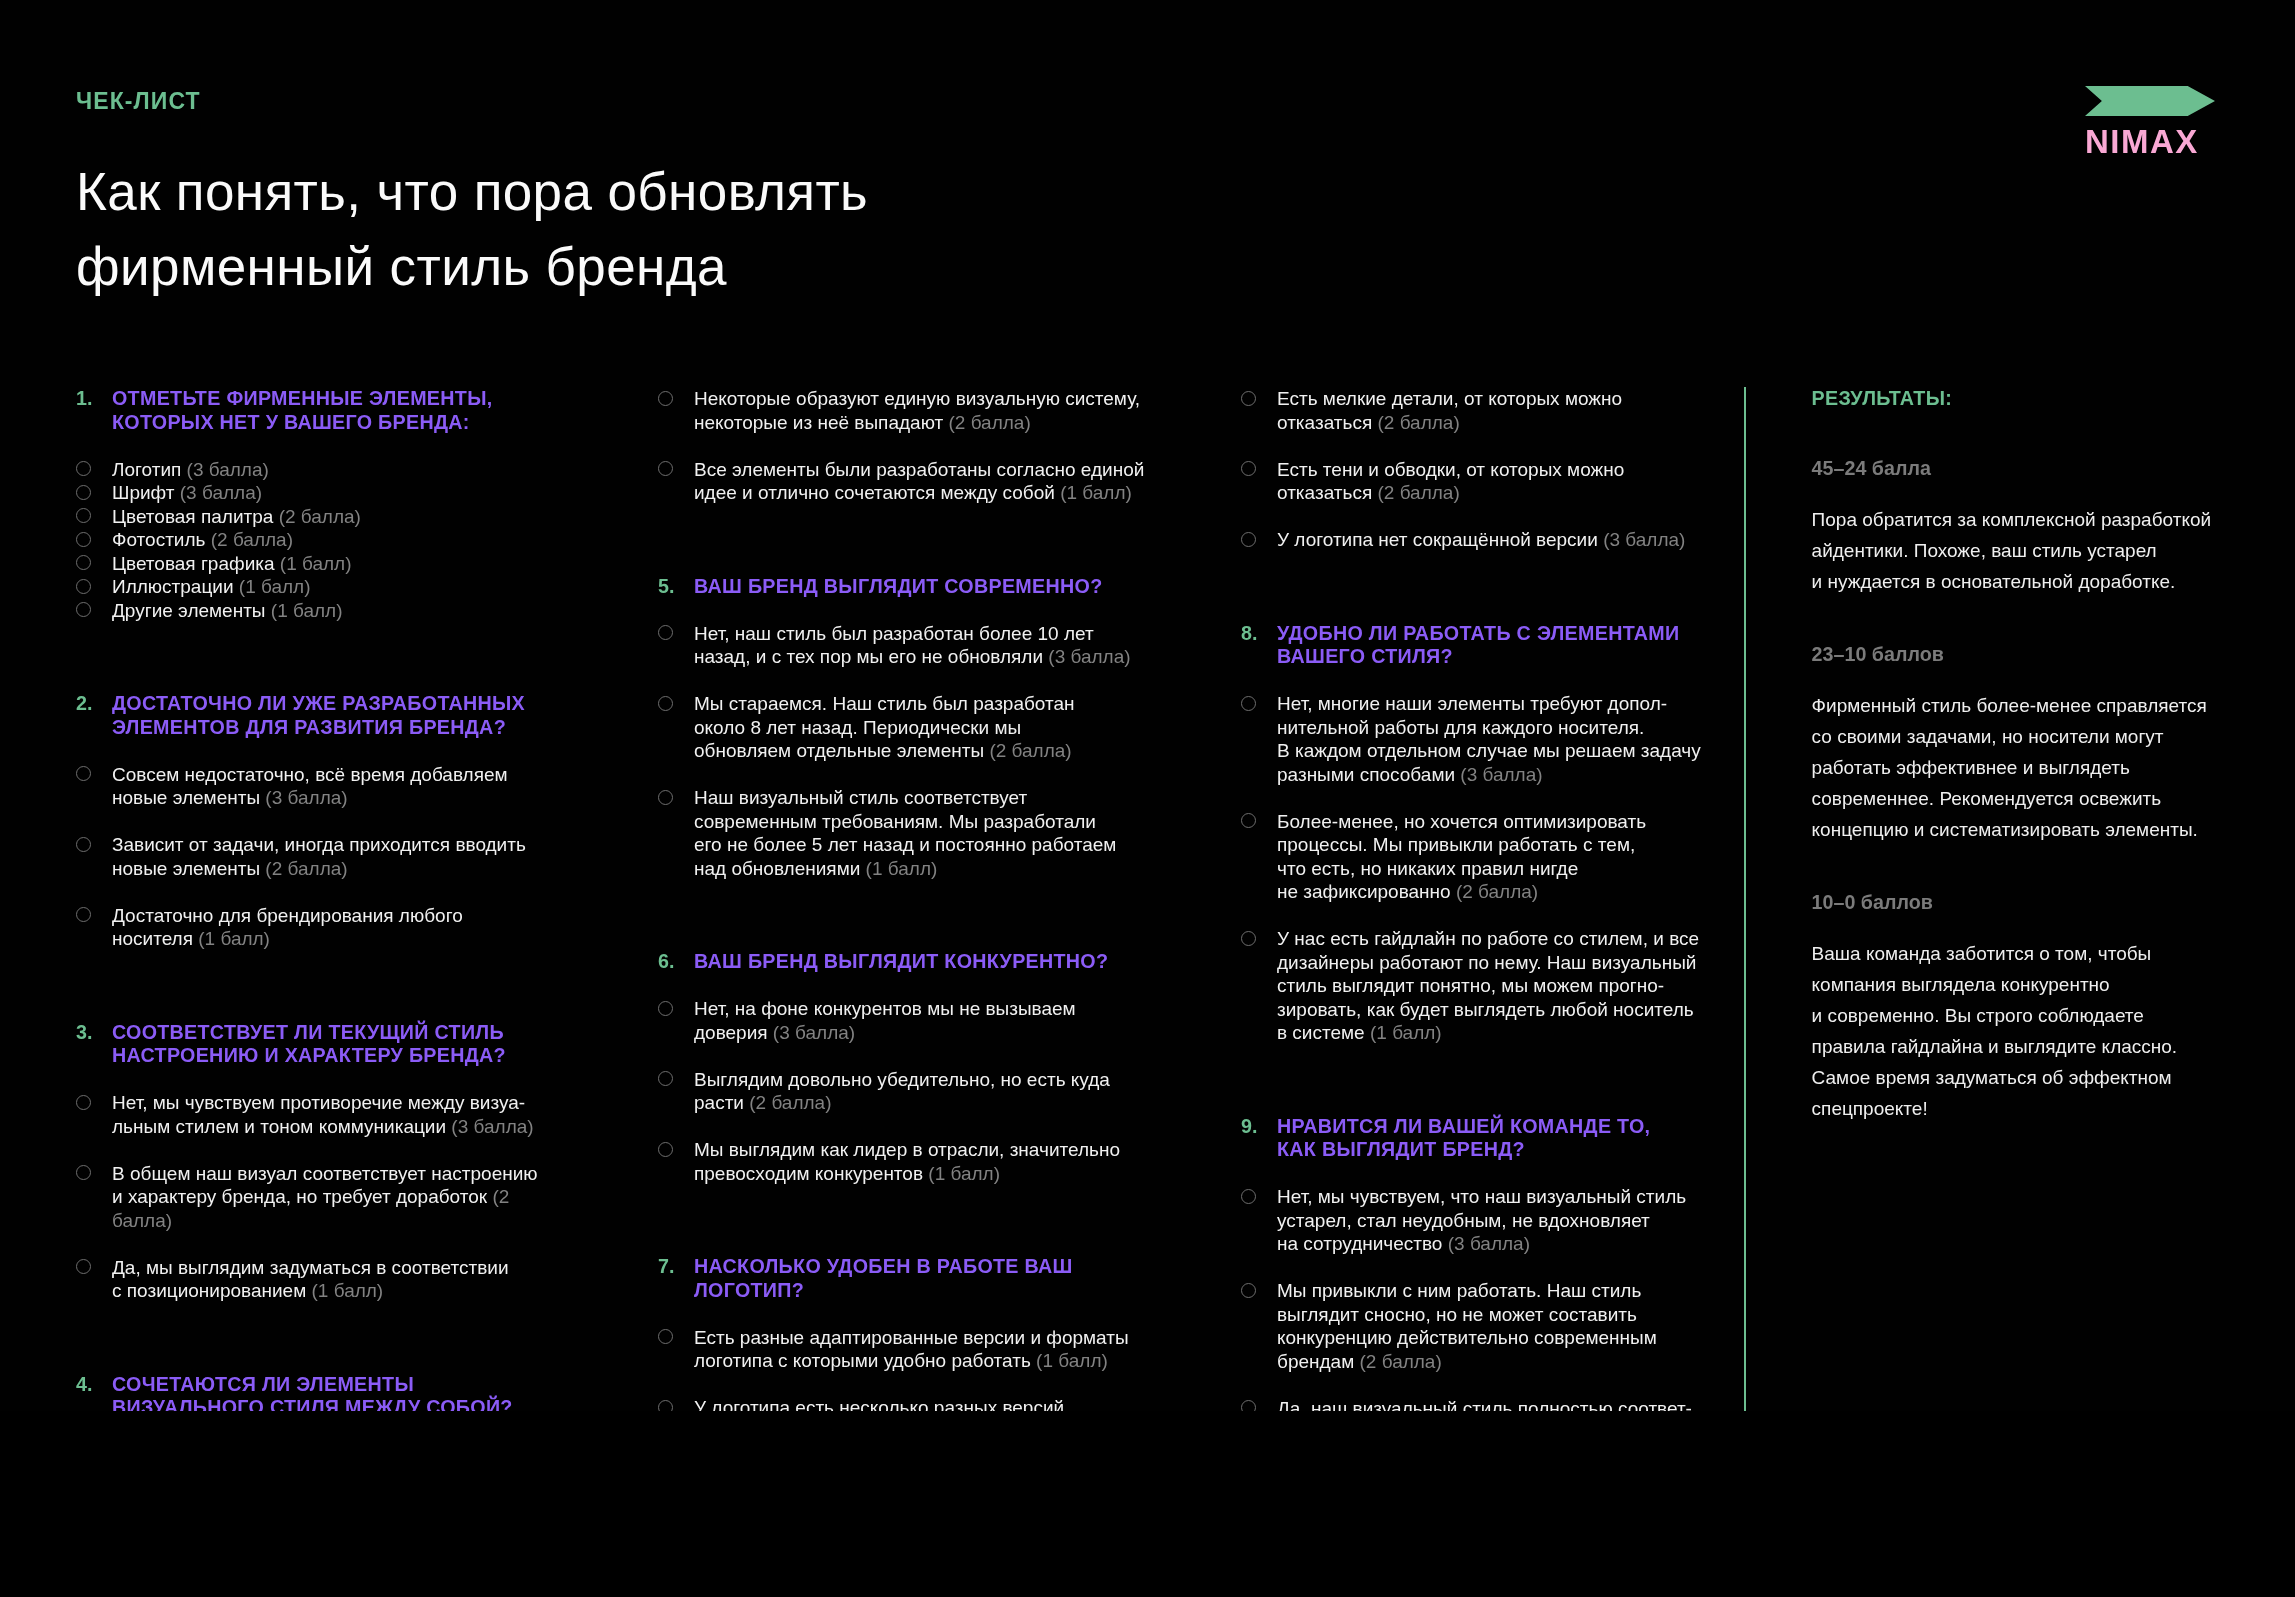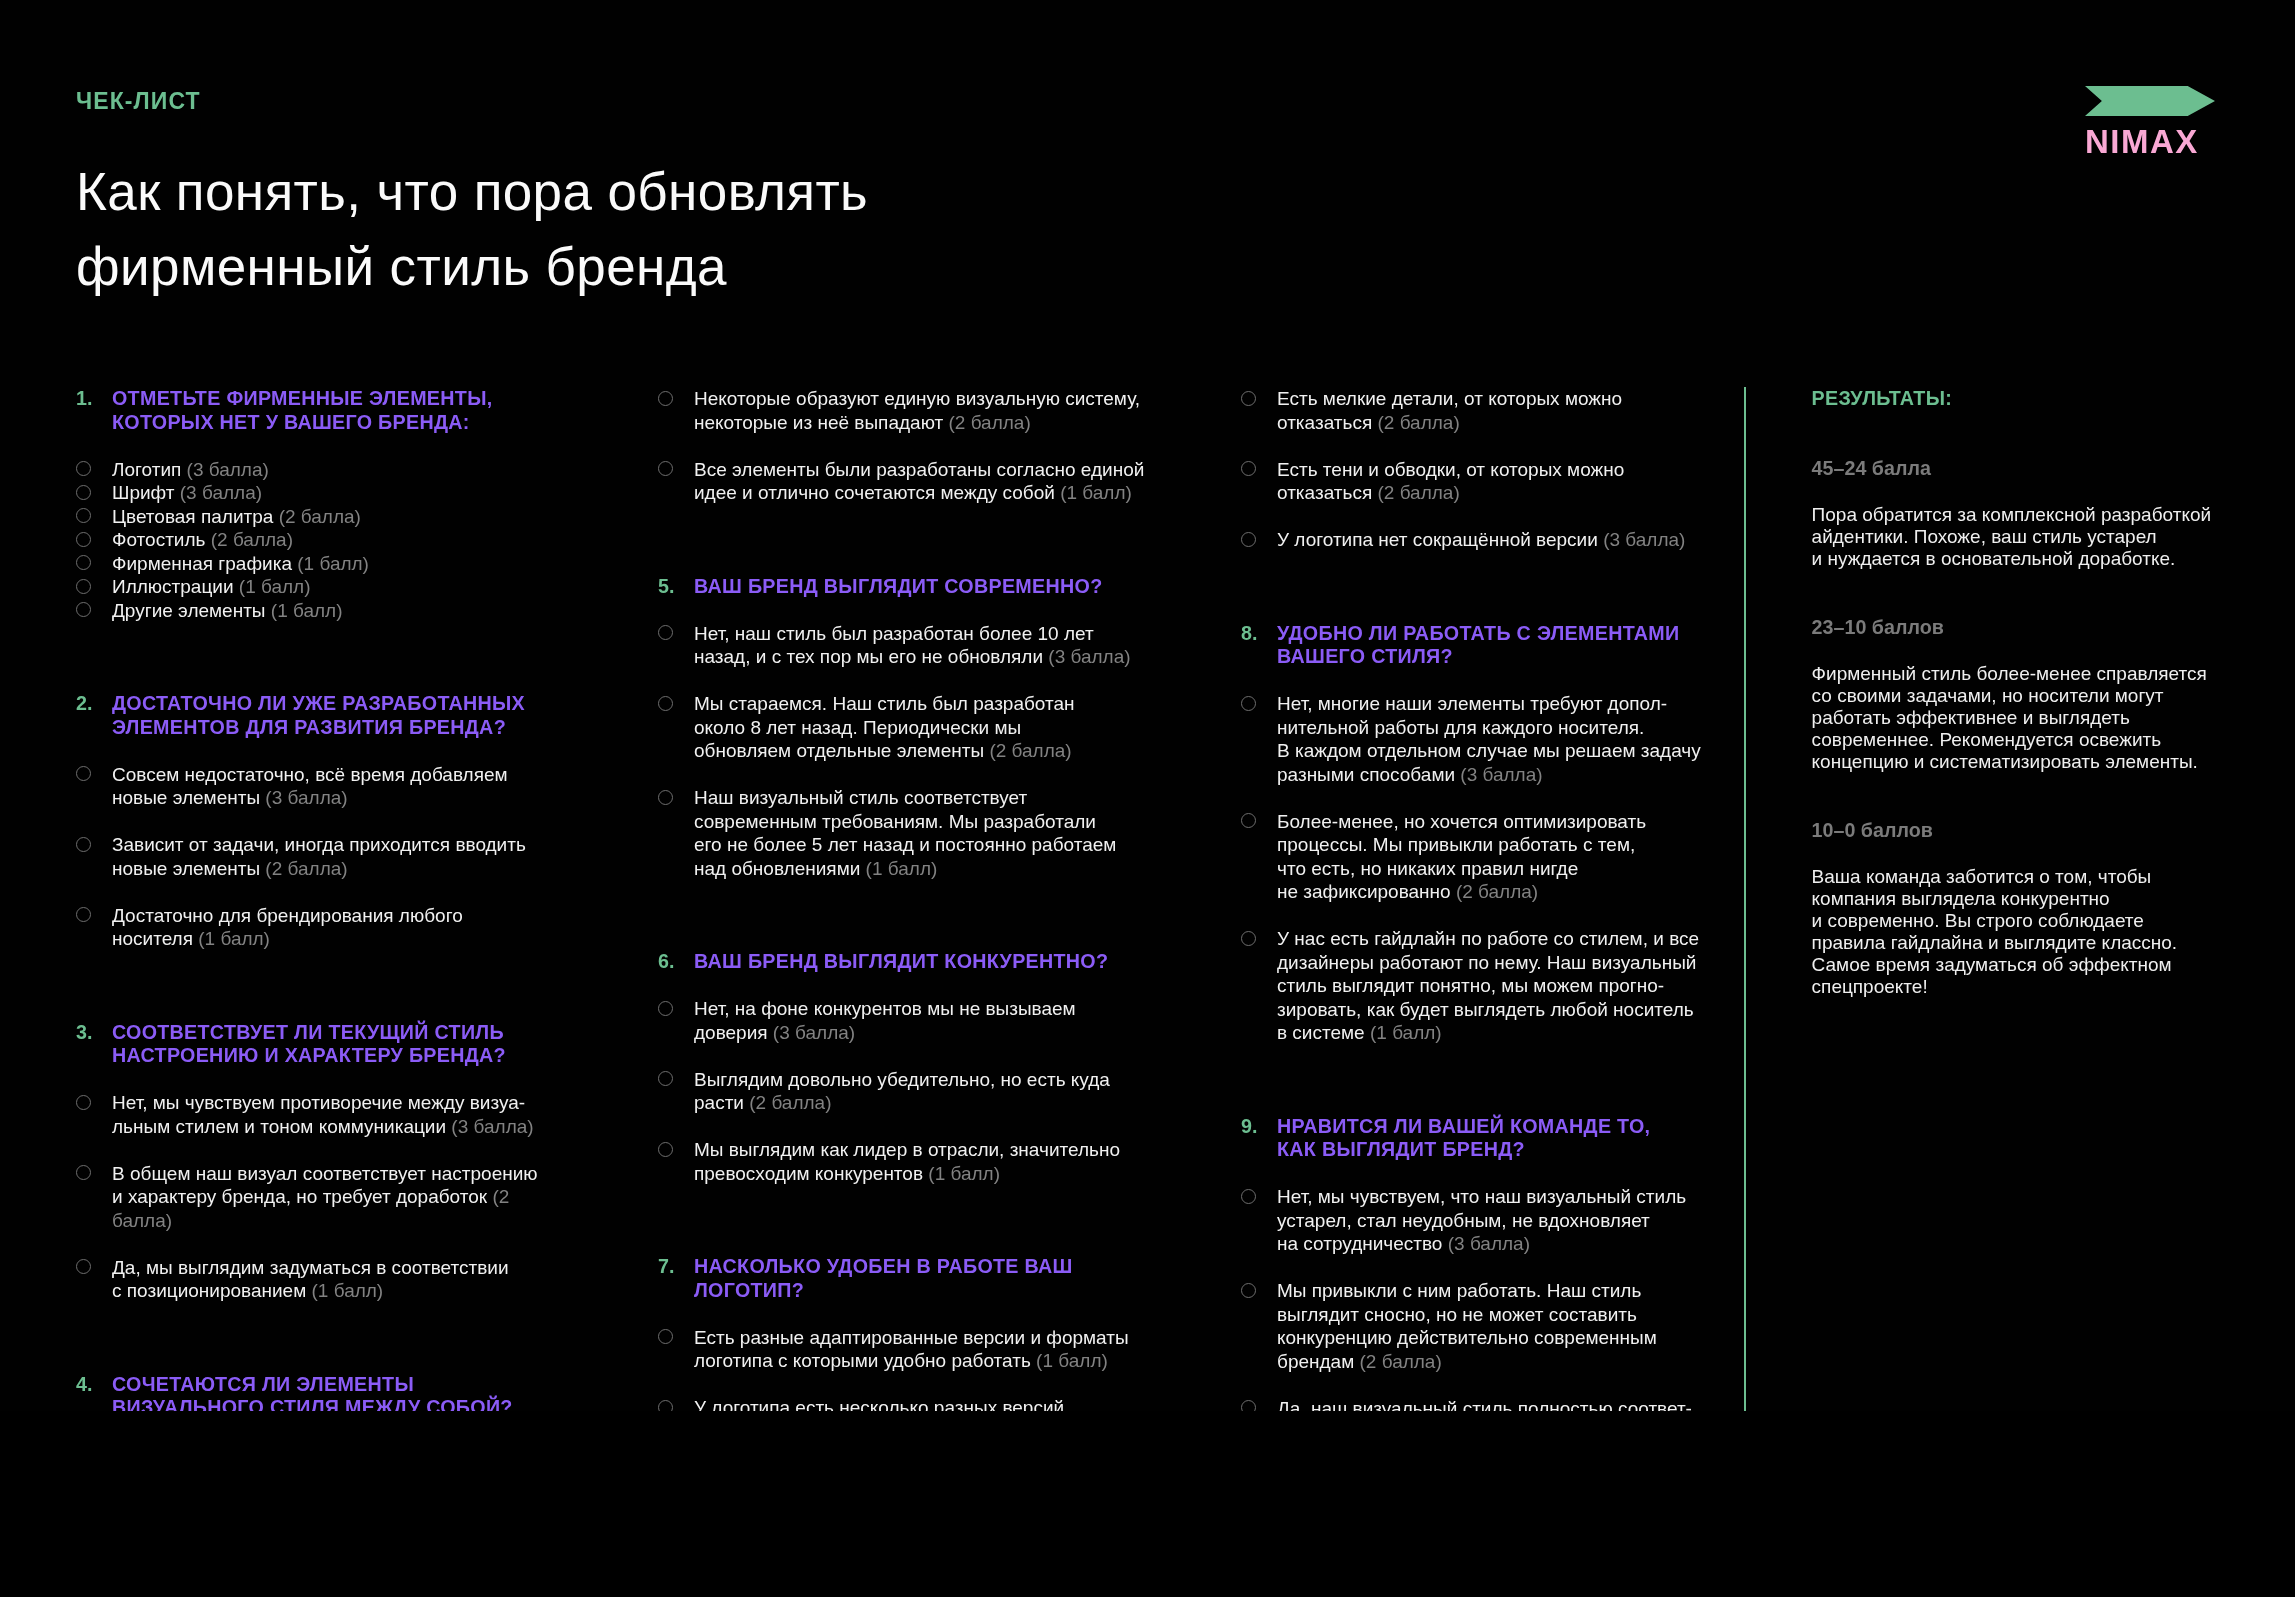--- a/index.html
+++ b/index.html
@@ -38,21 +38,21 @@
   .radio {
     box-sizing:border-box; width:15px; height:15px; border:1.9px solid #6e6e6e;
     border-radius:50%; flex:none; margin:3.8px 21px 0 0; background:transparent;
   }
   .opt-text { margin:0; font-size:19px; line-height:23.5px; color:#f1f1f1; }
   .pre { white-space:pre-line; }
   .score { color:#828282; }
 
   .results-title { margin:0; font-size:19.7px; font-weight:700; color:#6CBE90; line-height:23.5px; letter-spacing:0.3px; }
   .r-range { margin:46px 0 0; font-size:19.7px; font-weight:700; color:#7b7b7b; line-height:23.5px; }
-  .r-text { margin:23.5px 0 0; font-size:19px; line-height:22px; color:#efefef; white-space:pre-line; }
+  .r-text { margin:23.5px 0 0; font-size:19px; line-height:31px; color:#efefef; white-space:pre-line; }
 </style>
 </head>
 <body>
 
 <div class="page">
 
   <div class="header">
     <div class="eyebrow">ЧЕК-ЛИСТ</div>
     <h1 class="page-title">Как понять, что пора обновлять
 фирменный стиль бренда</h1>
@@ -85,21 +85,21 @@
           <div class="opt">
               <span class="radio"></span>
               <p class="opt-text"><span class="pre">Цветовая палитра</span> <span class="score">(2 балла)</span></p>
             </div>
           <div class="opt">
               <span class="radio"></span>
               <p class="opt-text"><span class="pre">Фотостиль</span> <span class="score">(2 балла)</span></p>
             </div>
           <div class="opt">
               <span class="radio"></span>
-              <p class="opt-text"><span class="pre">Фирменная графика</span> <span class="score">(1 балл)</span></p>
+              <p class="opt-text"><span class="pre">Цветовая графика</span> <span class="score">(1 балл)</span></p>
             </div>
           <div class="opt">
               <span class="radio"></span>
               <p class="opt-text"><span class="pre">Иллюстрации</span> <span class="score">(1 балл)</span></p>
             </div>
           <div class="opt">
               <span class="radio"></span>
               <p class="opt-text"><span class="pre">Другие элементы</span> <span class="score">(1 балл)</span></p>
             </div>
         </div>

